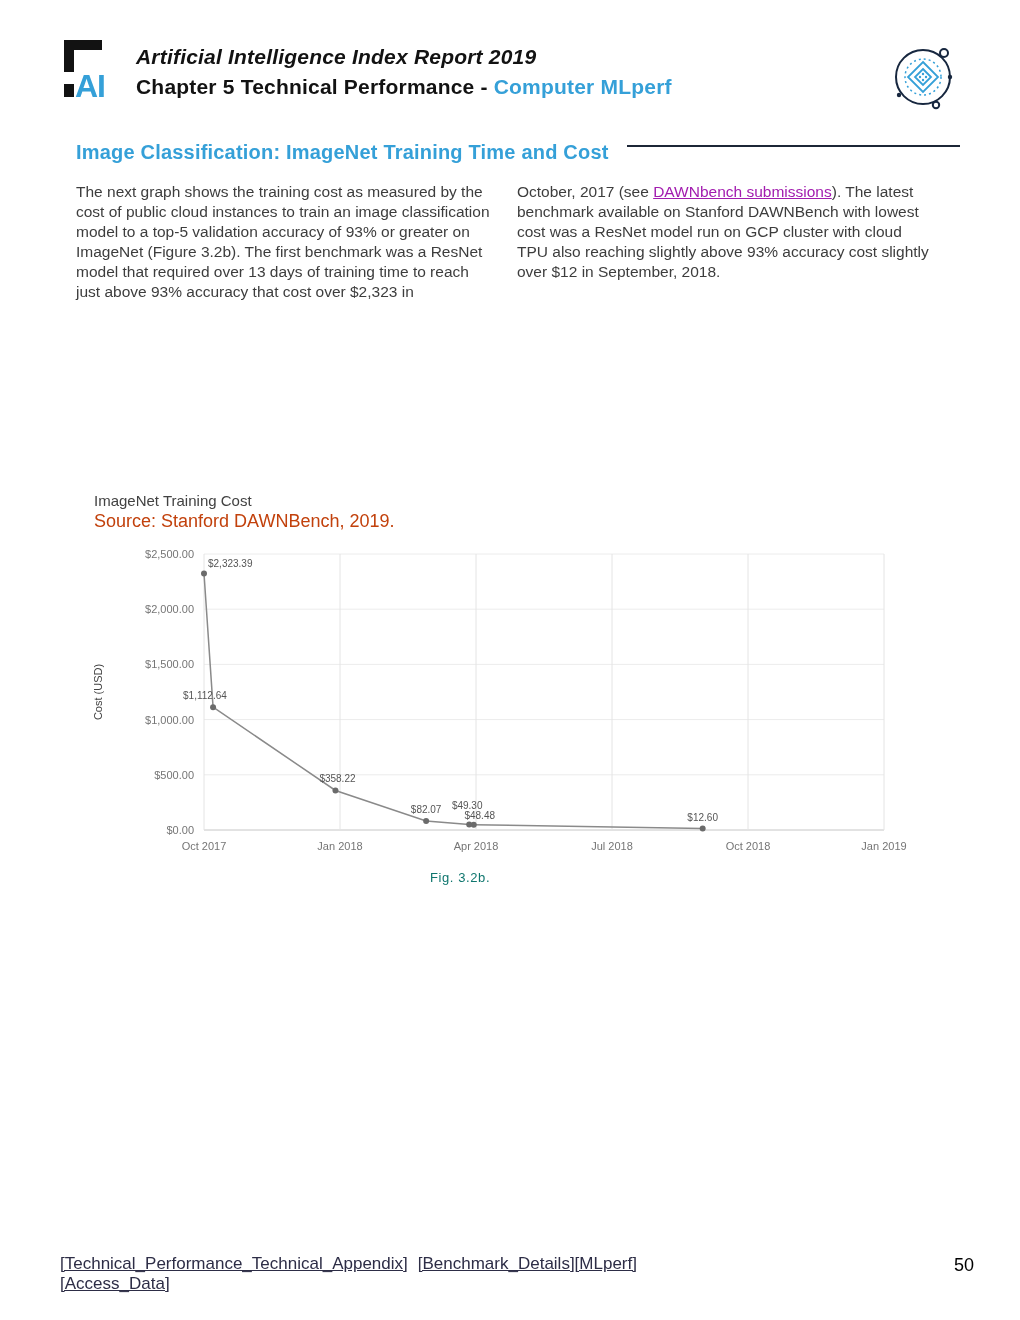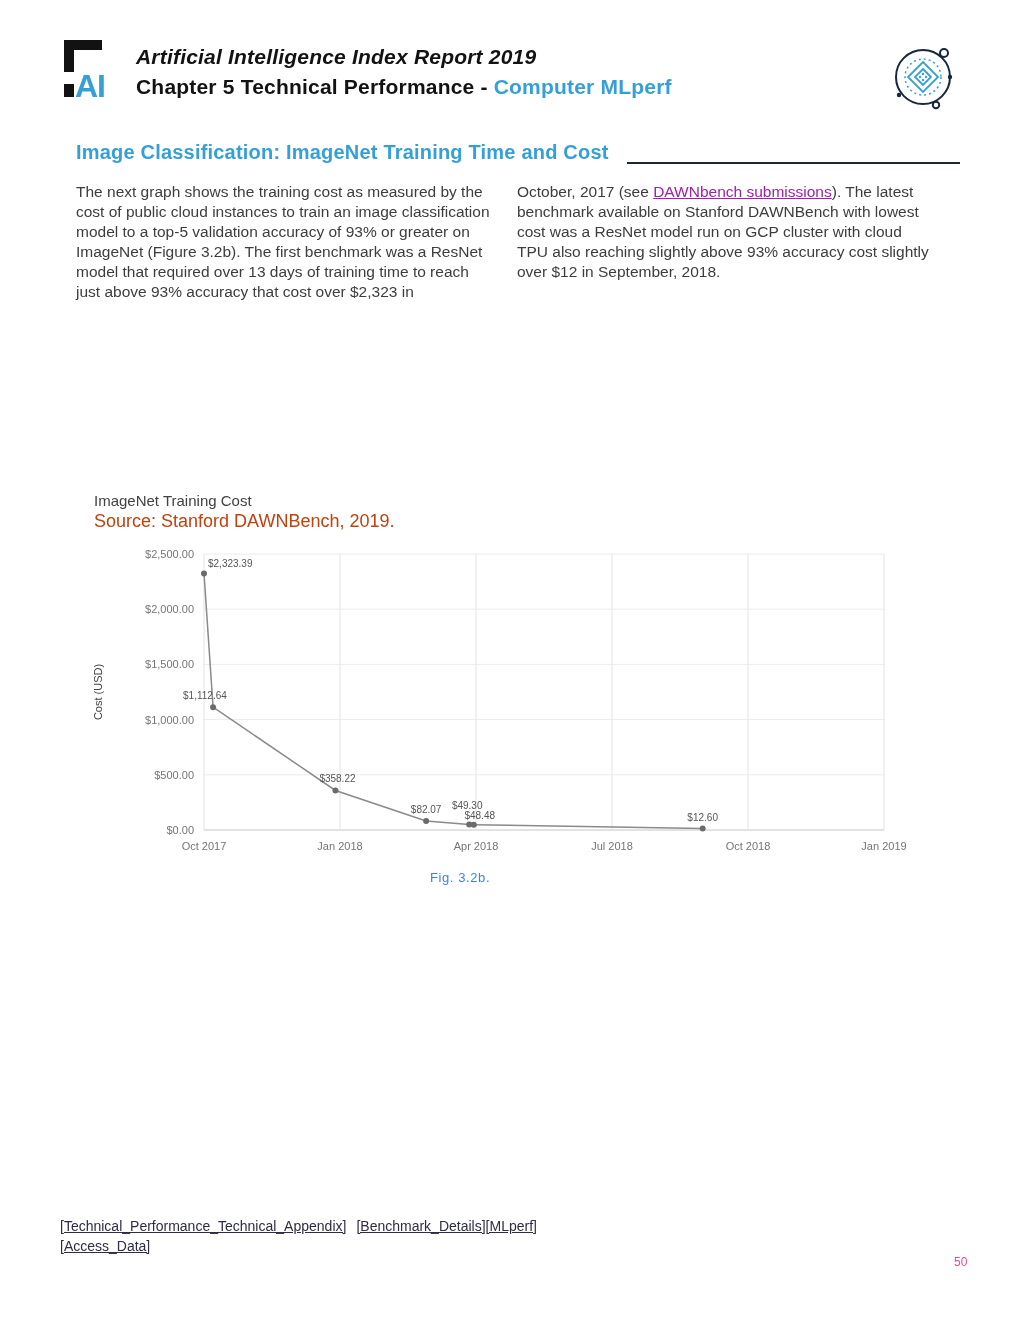--- a/index.html
+++ b/index.html
@@ -9,42 +9,42 @@
   }
   
   .header{position:absolute;left:60px;top:38px;display:flex;align-items:flex-start;}
   .logo{width:54px;height:62px;margin-right:22px;}
   .titles{padding-top:4px;}
   .report-title{font-size:21px;font-weight:bold;color:#121212;line-height:30px;letter-spacing:.2px;font-style:italic;}
   .chapter-subtitle{font-size:21px;font-weight:bold;color:#121212;line-height:30px;letter-spacing:.2px;}
   .chapter-subtitle .hl{color:var(--accent,#35a0d8);}
   .orbit{position:absolute;left:886px;top:40px;}
   
-  .section-head{position:absolute;left:76px;top:141px;width:884px;display:flex;align-items:flex-end;}
+  .section-head{position:absolute;left:76px;top:141px;width:884px;display:flex;align-items:flex-start;}
   .section-head h2{margin:0;font-size:20px;font-weight:bold;color:var(--accent,#35a0d8);letter-spacing:.2px;white-space:nowrap;}
   .section-head .rule{flex:1;height:2px;background:#1c2636;margin-left:18px;margin-top:4px;}
   
   .body-cols{position:absolute;left:76px;top:182px;width:868px;display:flex;gap:24px;}
   .col{width:417px;font-size:15.5px;line-height:20px;color:#3d3d3d;}
   .col a{color:#a21caf;text-decoration:underline;cursor:pointer;}
   
   .chart{position:absolute;left:92px;top:492px;width:856px;}
   .chart-title{font-size:15px;color:#424242;margin:0 0 2px 2px;}
   .chart-source{font-size:18px;color:#c2410c;margin:0 0 6px 2px;}
   svg text.tick{font-family:"Liberation Sans",sans-serif;font-size:11px;fill:#757575;}
   svg text.pt-label{font-family:"Liberation Sans",sans-serif;font-size:10px;fill:#555555;}
   svg text.axis-title{font-family:"Liberation Sans",sans-serif;font-size:11px;fill:#424242;}
   
   .fig-caption{position:absolute;left:0;top:870px;width:920px;text-align:center;
-    font-size:13px;color:#3b82f6;letter-spacing:.6px;}
+    font-size:13px;color:#0f766e;letter-spacing:.6px;}
   
-  .footer{position:absolute;left:60px;top:1216px;width:860px;font-size:14px;line-height:20px;}
+  .footer{position:absolute;left:60px;top:1254px;width:860px;font-size:17px;line-height:20px;}
   .footer a{color:#2d2d46;text-decoration:underline;cursor:pointer;}
   .footer .gap{display:inline-block;width:10px;}
-  .page-number{position:absolute;left:954px;top:1255px;font-size:12px;color:#ec4899;}
+  .page-number{position:absolute;left:954px;top:1255px;font-size:18px;color:#000000;}
 </style>
 </head>
 <body>
 
 <div class="header">
   <svg class="logo" viewBox="0 0 54 62">
     <path d="M4 2 h38 v10 H14 v22 H4 Z" fill="#121212"></path>
     <rect x="4" y="46" width="10" height="13" fill="#121212"></rect>
     <text x="15" y="59" font-size="32" font-weight="bold" fill="#35a0d8" font-family="&quot;Liberation Sans&quot;,sans-serif" letter-spacing="-1">AI</text>
   </svg>

